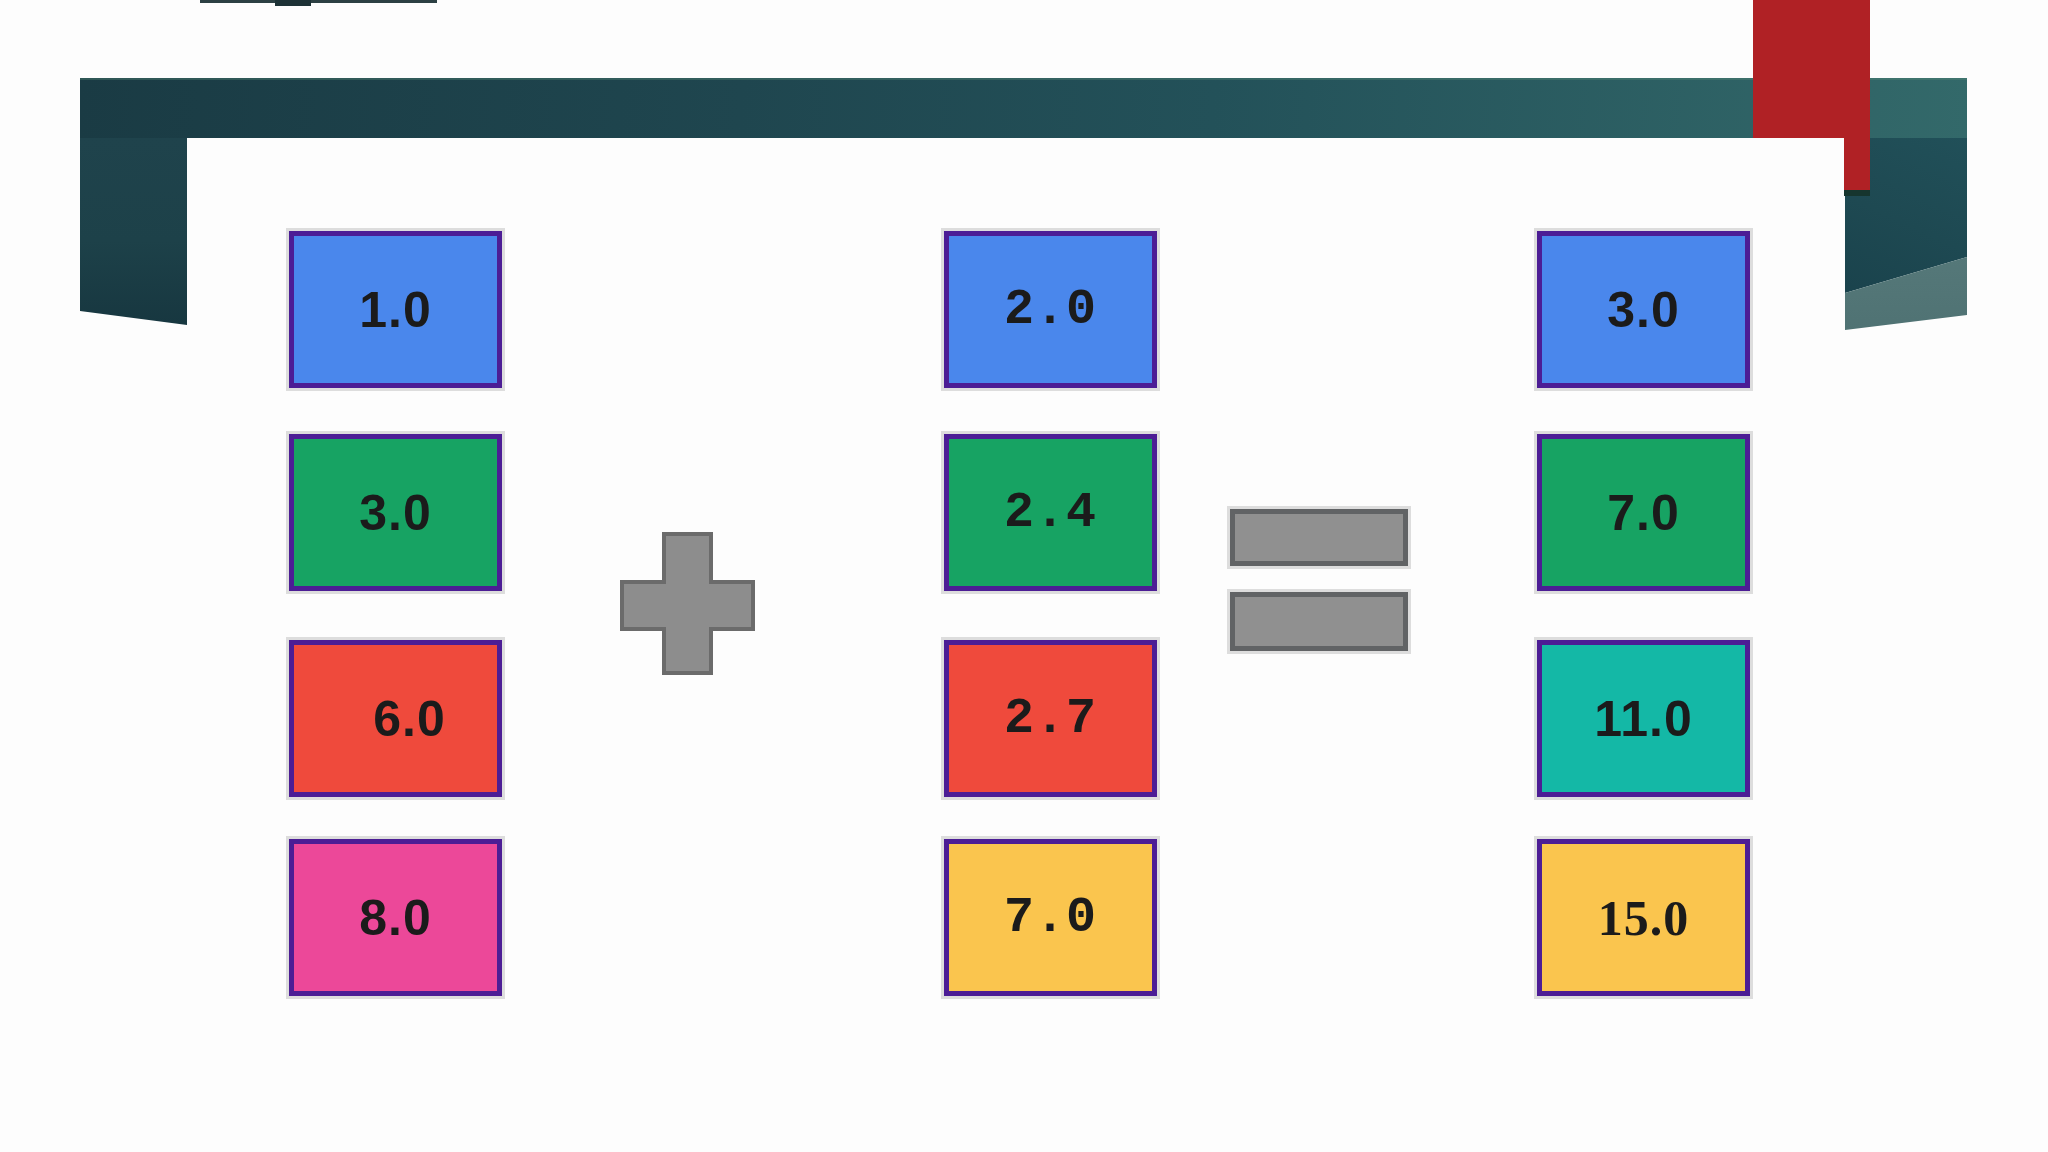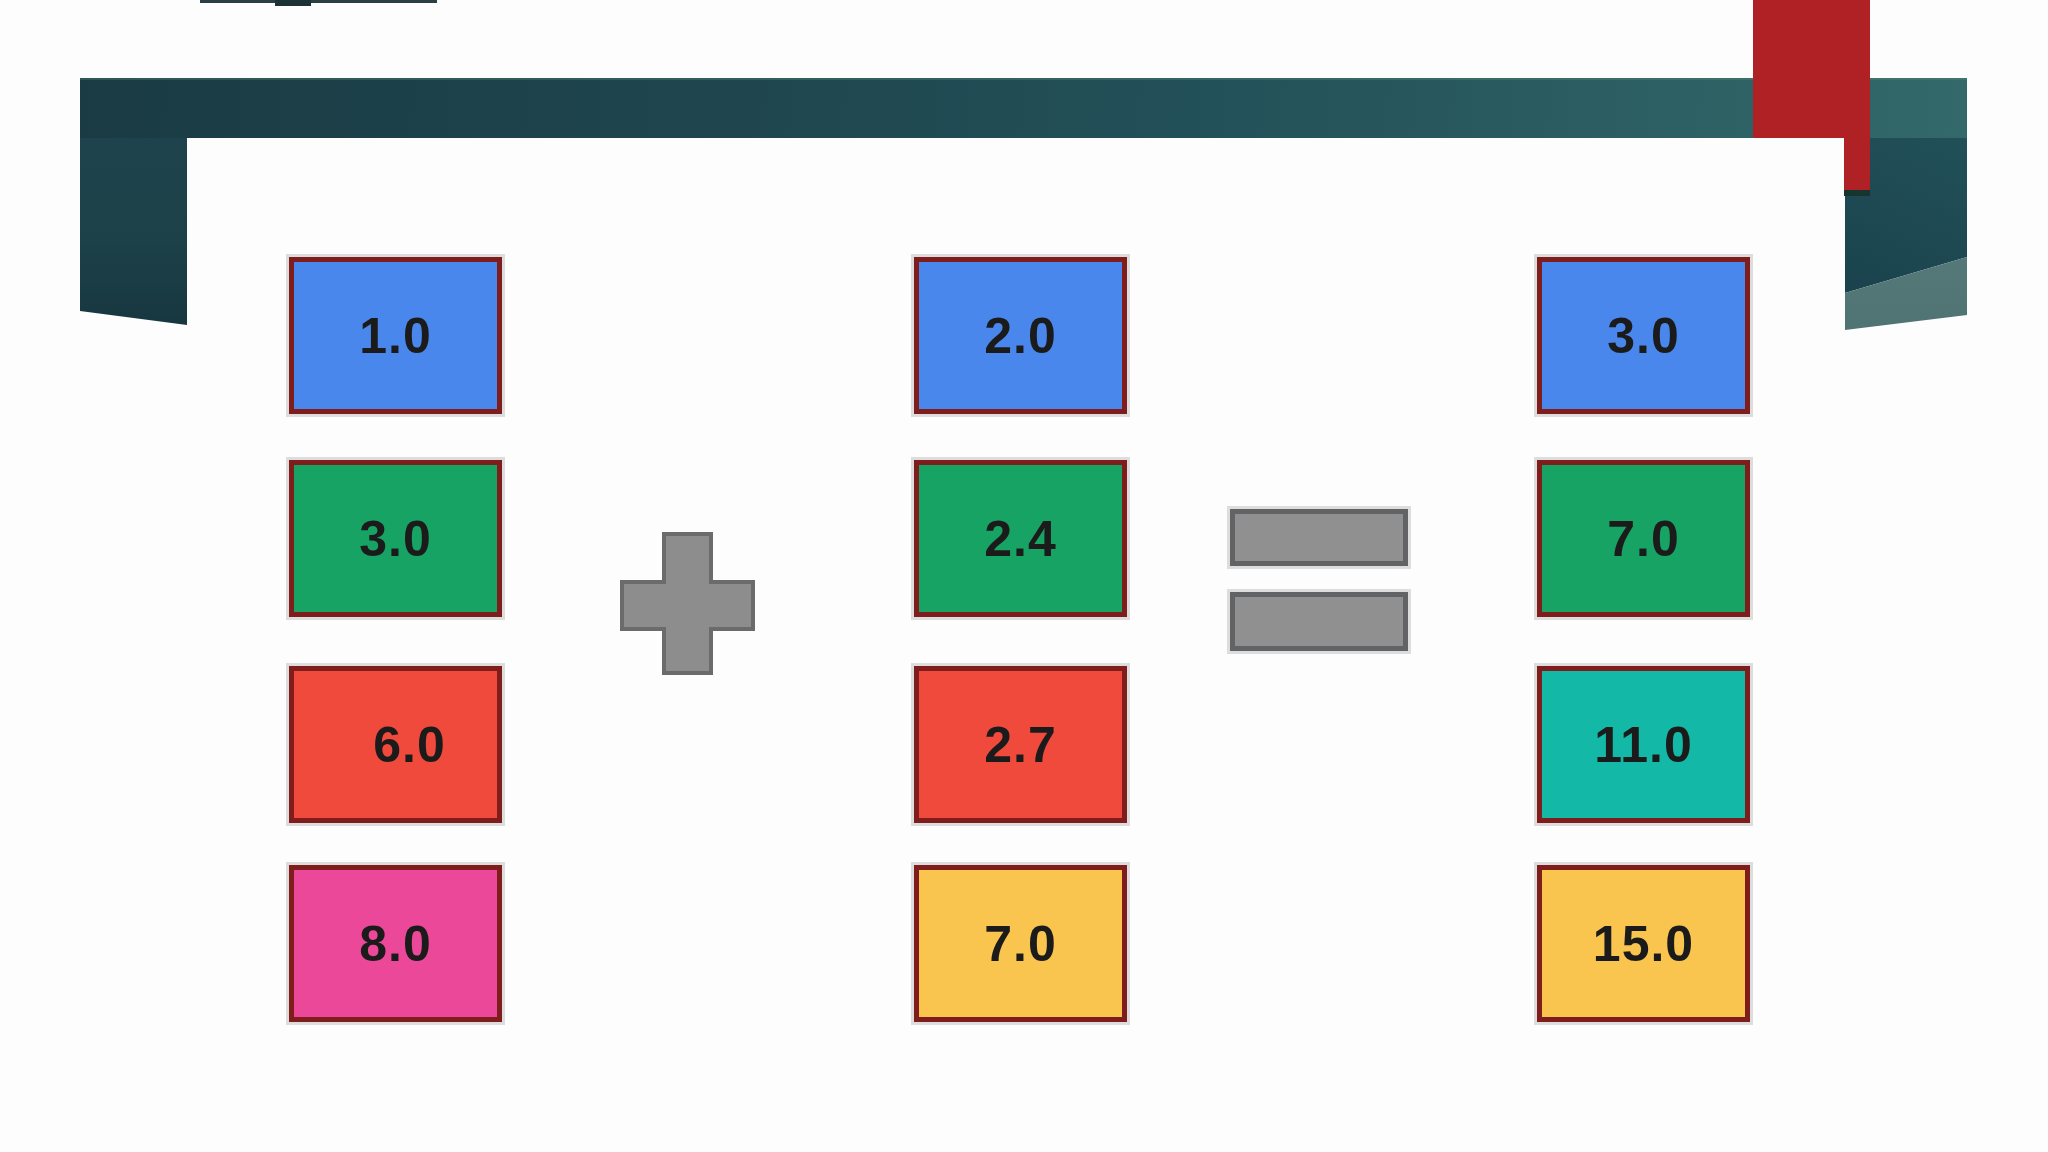--- a/index.html
+++ b/index.html
@@ -61,33 +61,32 @@
   .ribbon-shadow {
     position: absolute;
     left: 1844px; top: 190px; width: 26px; height: 6px;
   }
 
   
   .box {
     position: absolute;
     width: 213px; height: 157px;
     box-sizing: border-box;
-    border: 5px solid #7f1d1d;
+    border: 5px solid #4c1d95;
     box-shadow: 0 0 0 3px rgba(195, 195, 195, 0.55);
     display: flex;
     align-items: center;
     justify-content: center;
     font-weight: bold;
     font-size: 50px;
     letter-spacing: 1px;
     color: #1b1b1b;
-    margin-top: 26px;
   }
   .colA { left: 289px; }
-  .colB { left: 914px; }
+  .colB { left: 944px; font-family: Liberation Mono, monospace; }
   .colC { left: 1537px; }
   .row1 { top: 231px; }
   .row2 { top: 434px; }
   .row3 { top: 640px; }
   .row4 { top: 839px; }
 
   
   .plus-wrap {
     position: absolute;
     left: 620px; top: 532px; width: 135px; height: 143px;
@@ -137,16 +136,16 @@
     <div class="box colB row2" style="background-color: rgb(23, 163, 99);">2.4</div>
     <div class="box colB row3" style="background-color: rgb(239, 74, 60);">2.7</div>
     <div class="box colB row4" style="background-color: rgb(250, 197, 78);">7.0</div>
 
     <div class="eq-bar b1" style="background-color: rgb(144, 144, 144);"></div>
     <div class="eq-bar b2" style="background-color: rgb(144, 144, 144);"></div>
 
     <div class="box colC row1" style="background-color: rgb(74, 135, 236);">3.0</div>
     <div class="box colC row2" style="background-color: rgb(23, 163, 99);">7.0</div>
     <div class="box colC row3" style="background-color: #14b8a6;">11.0</div>
-    <div class="box colC row4" style="background-color: rgb(250, 197, 78);">15.0</div>
+    <div class="box colC row4" style="background-color: rgb(250, 197, 78); font-family: Liberation Serif, serif;">15.0</div>
 
   </main>
 </div>
 
 </body></html>

